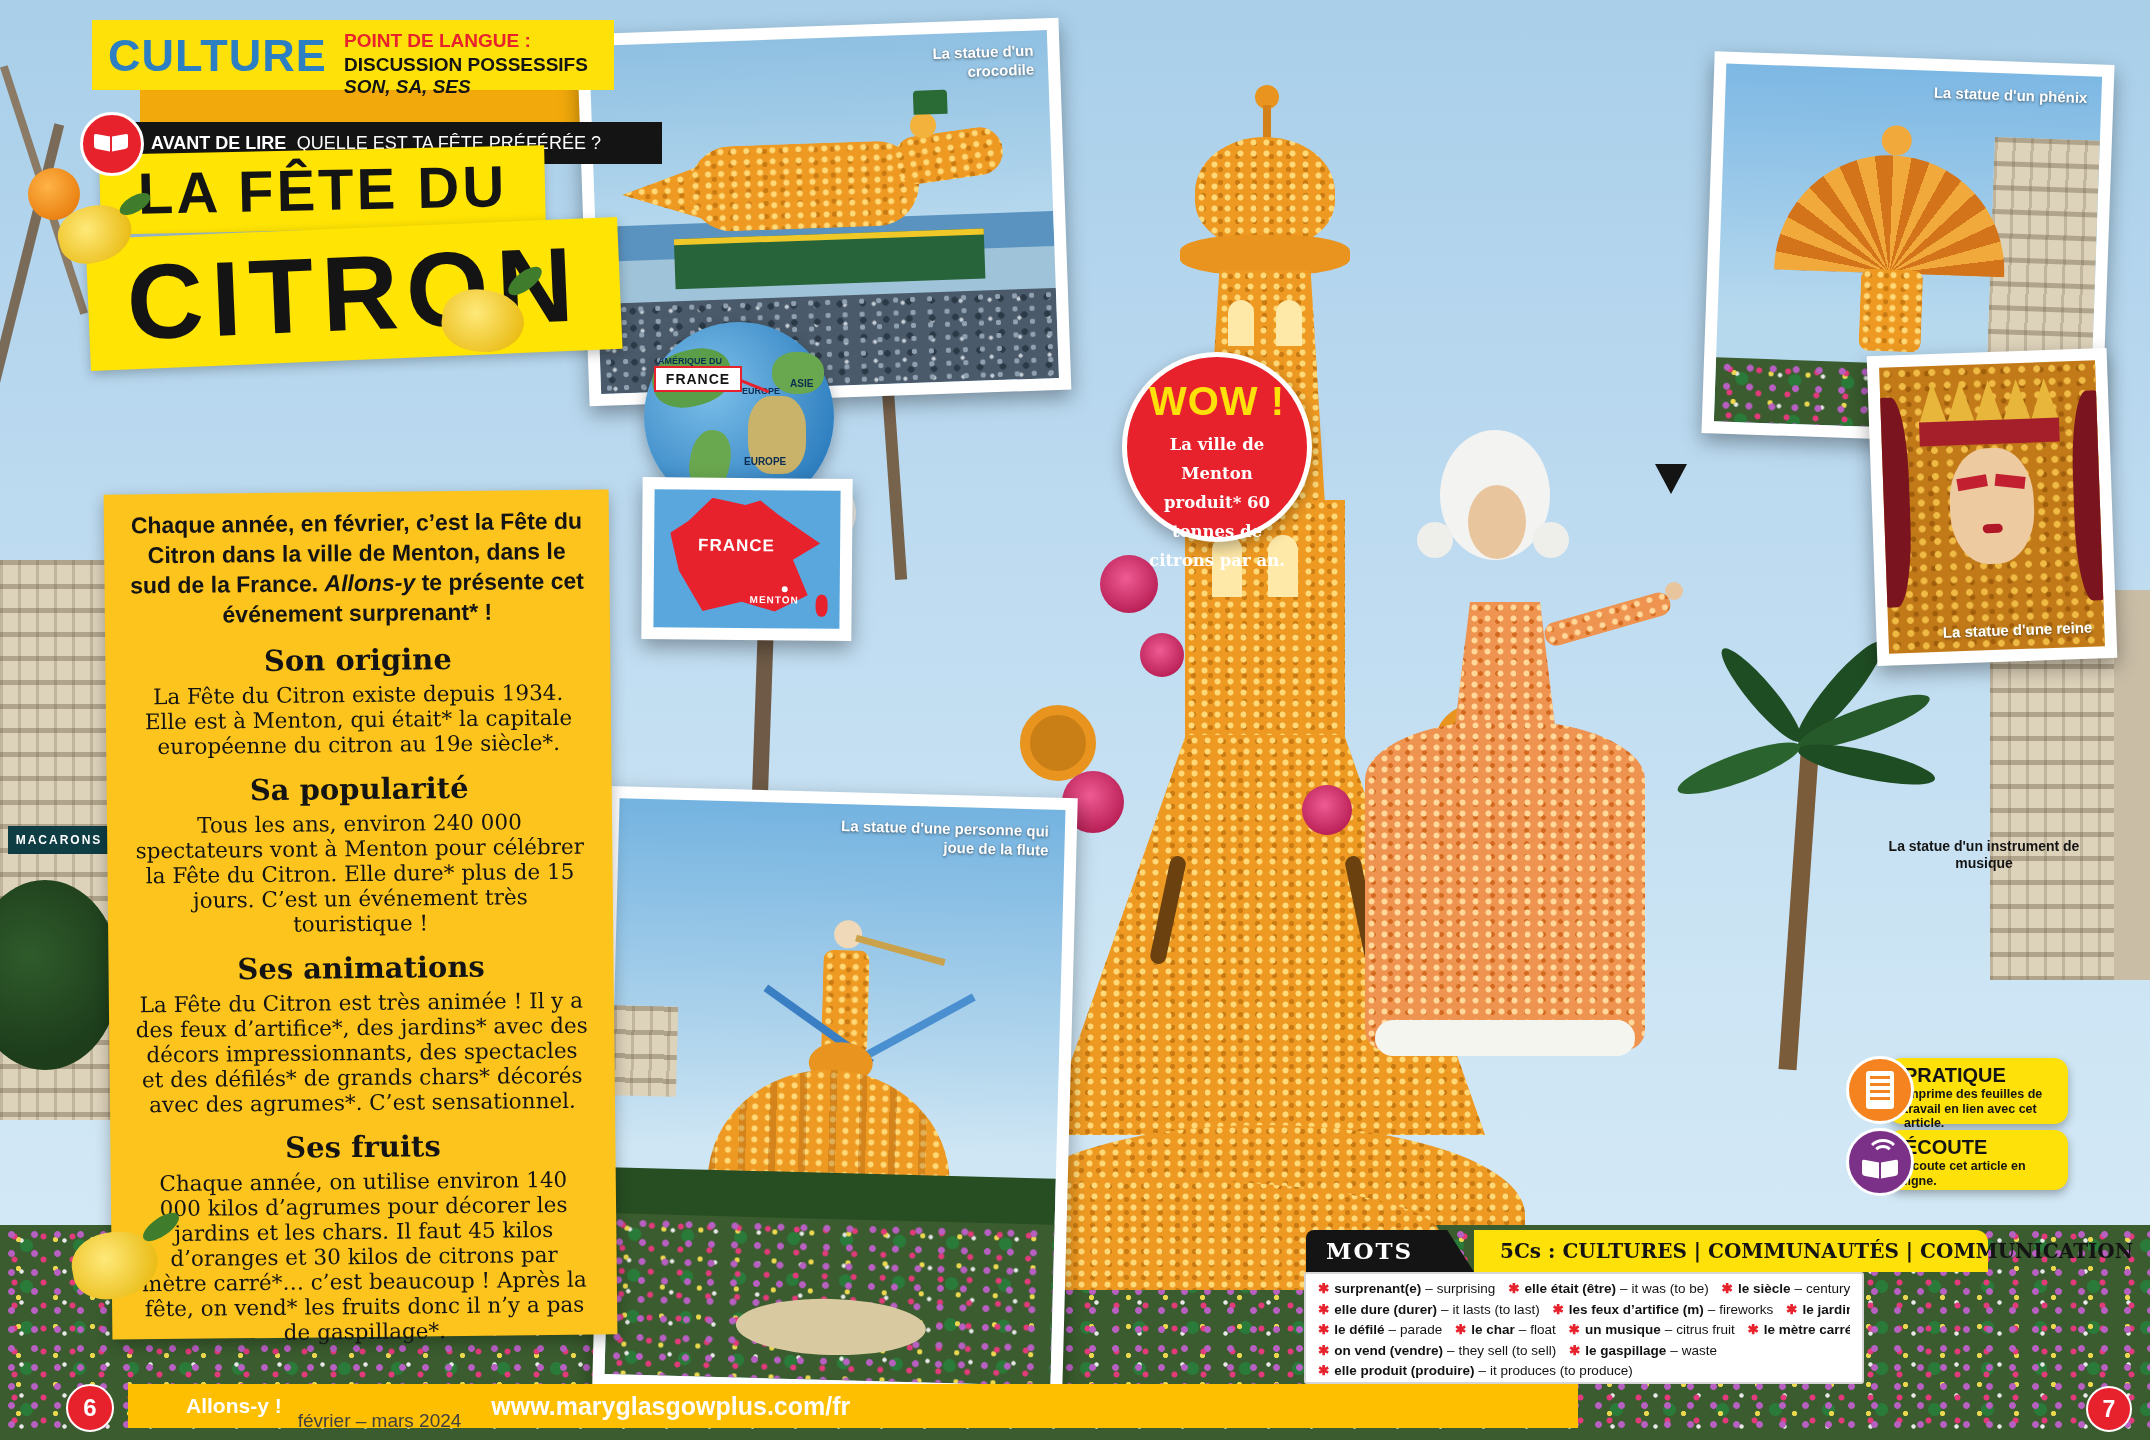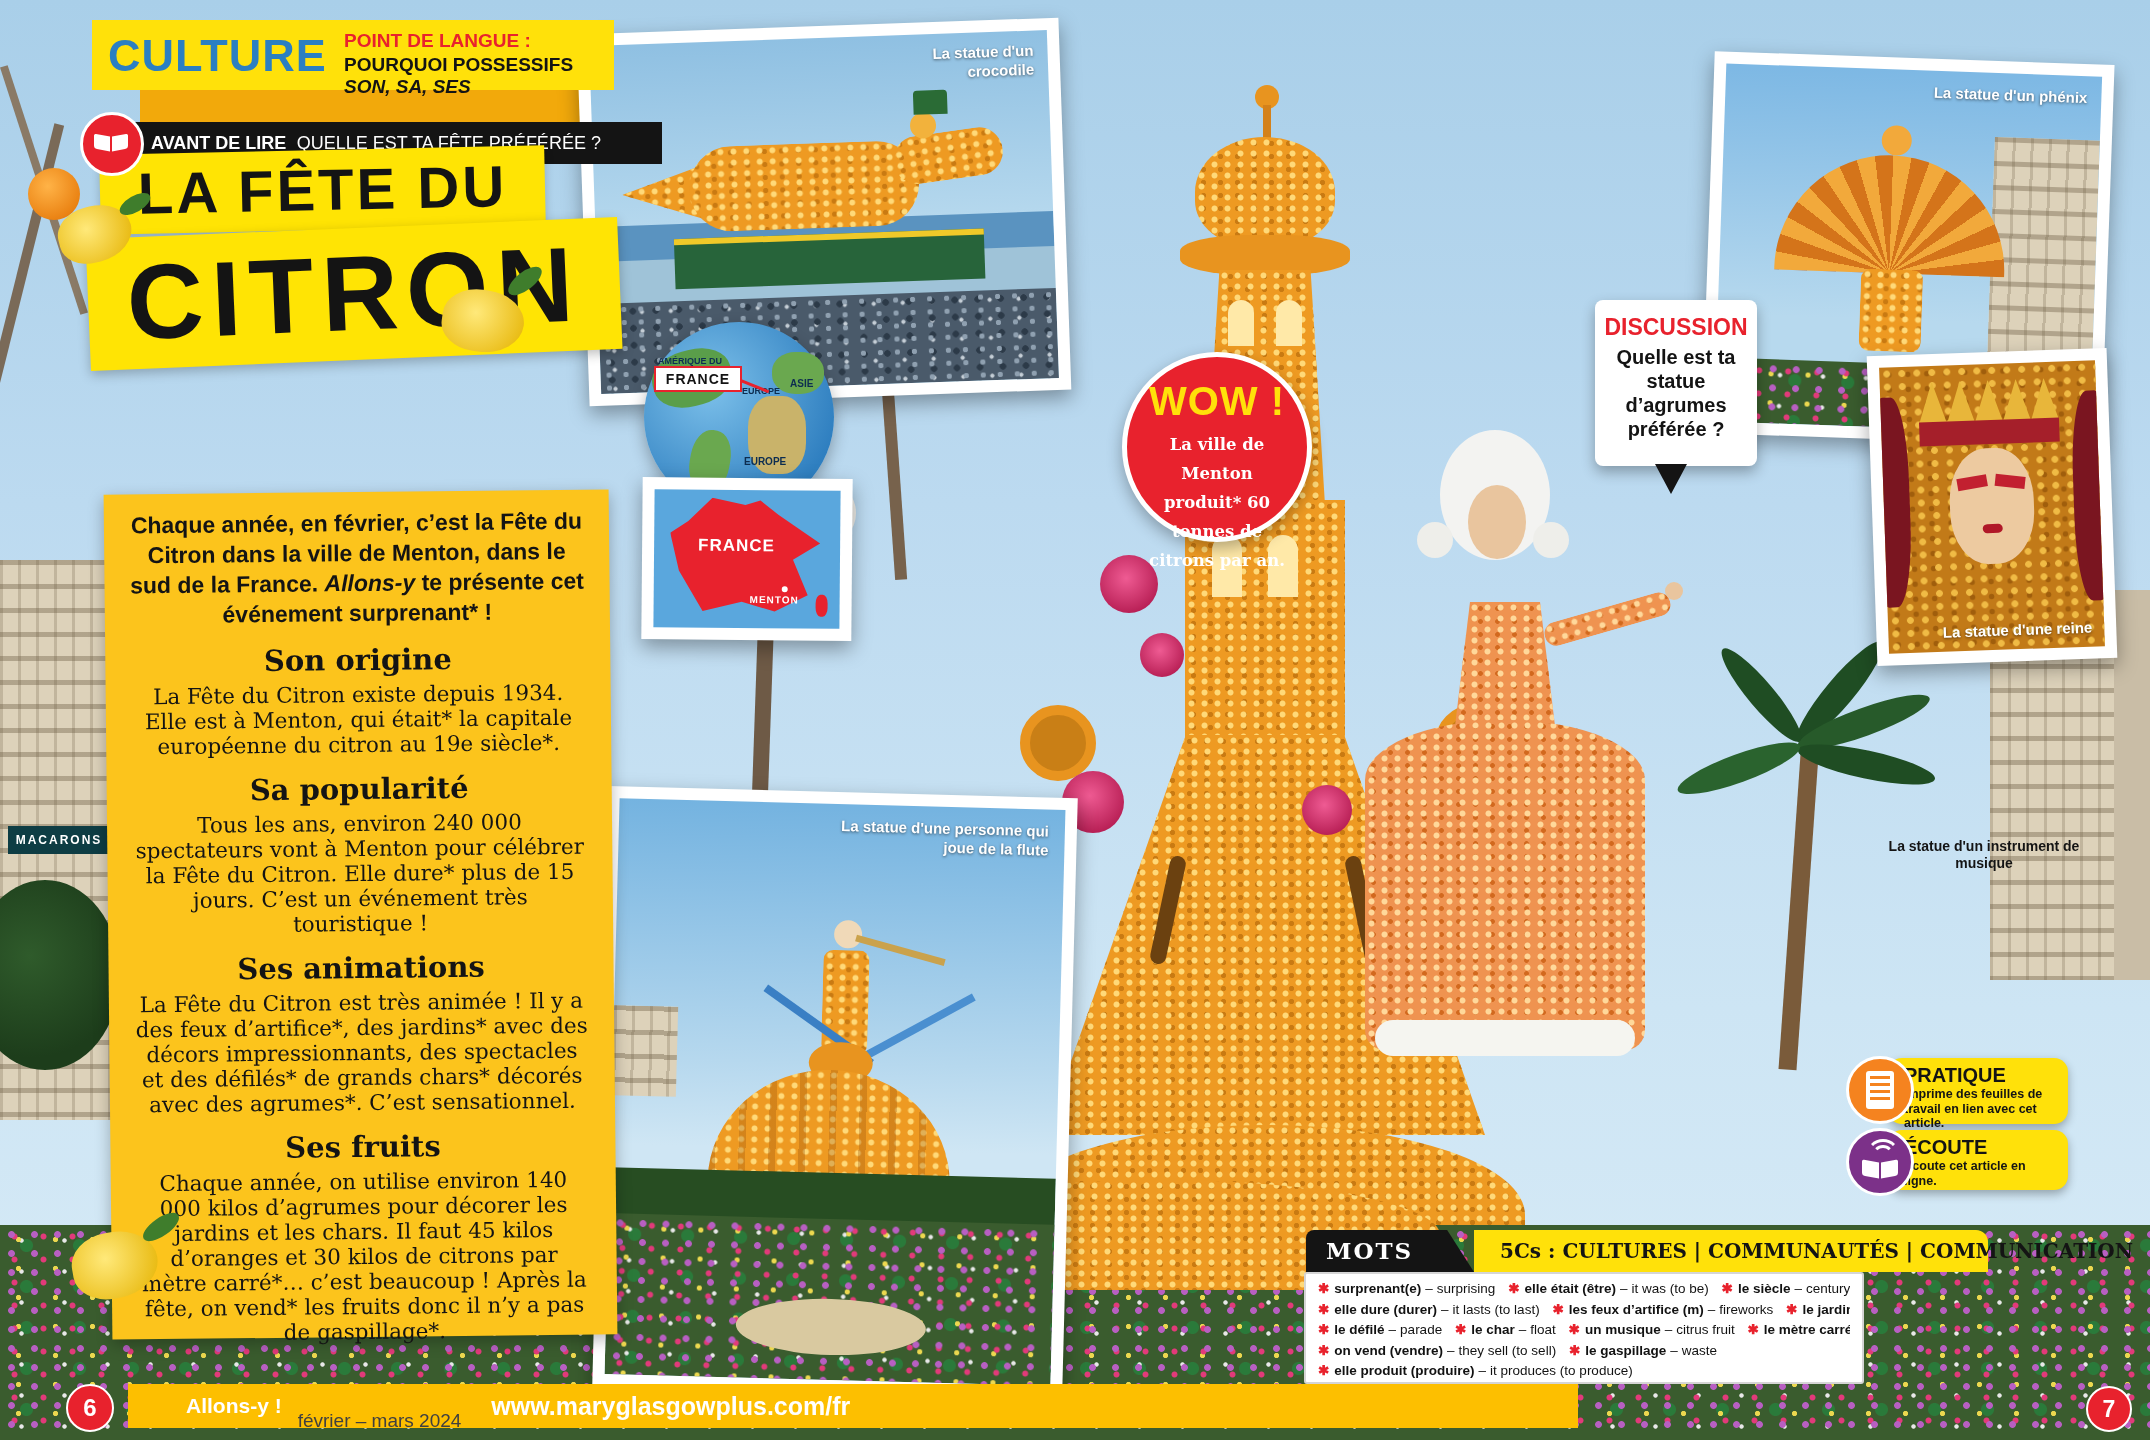--- a/index.html
+++ b/index.html
@@ -119,21 +119,21 @@
   <div class="abs bldg" style="left:1990px;top:640px;width:160px;height:340px;z-index:1;"></div>
   <div class="abs" style="left:2114px;top:590px;width:36px;height:390px;background:#c9bda6;z-index:1;"></div>
 
   <div class="abs flowers" style="left:0;top:1225px;width:2150px;height:215px;z-index:3;"></div>
   <div class="abs dots-o" style="left:880px;top:1180px;width:560px;height:110px;border-radius:50% 50% 0 0;z-index:3;"></div>
 
   <div class="abs" style="left:92px;top:20px;width:522px;height:70px;background:#ffe10a;z-index:8;">
     <span class="abs" style="left:16px;top:10px;font-size:45px;font-weight:900;color:#2b7fc2;letter-spacing:1px;">CULTURE</span>
     <span class="abs" style="left:252px;top:10px;font-size:19px;font-weight:900;color:#e8222d;">POINT DE LANGUE :</span>
     <span class="abs" style="left:252px;top:34px;font-size:19px;font-weight:900;color:#141414;">
-      <span>POURQUOI POSSESSIFS</span>
+      <span>DISCUSSION POSSESSIFS</span>
       <i>SON, SA, SES</i>
     </span>
   </div>
   <div class="abs" style="left:140px;top:88px;width:475px;height:36px;background:#f2a90b;z-index:7;"></div>
   <div class="abs" style="left:135px;top:122px;width:527px;height:42px;background:#141414;line-height:42px;padding-left:16px;box-sizing:border-box;z-index:8;">
     <span style="color:#fff;font-weight:900;font-size:18px;">AVANT DE LIRE</span>
     <span style="color:#fff;font-weight:400;font-size:18px;margin-left:6px;">QUELLE EST TA FÊTE PRÉFÉRÉE ? POURQUOI ?</span>
   </div>
   <div class="abs" style="left:80px;top:112px;width:58px;height:58px;background:#e8222d;border:3px solid #fff;border-radius:50%;z-index:9;">
     <div class="abs" style="left:11px;top:20px;width:16px;height:15px;background:#fff;transform:skewY(10deg);border-radius:2px 0 0 3px;"></div>
@@ -256,24 +256,20 @@
       <div class="abs" style="left:128px;top:96px;width:6px;height:6px;background:#fff;border-radius:50%;"></div>
       <div class="abs" style="left:96px;top:104px;font-size:10px;font-weight:bold;color:#fff;letter-spacing:1px;">MENTON</div>
     </div>
   </div>
 
   <div class="abs" style="left:1122px;top:352px;width:190px;height:190px;background:#e8222d;border:5px solid #fff;border-radius:50%;box-sizing:border-box;text-align:center;z-index:9;box-shadow:0 6px 16px rgba(0,0,0,.3);">
     <div style="margin-top:22px;font-size:40px;font-weight:900;color:#ffe10a;letter-spacing:1px;">WOW !</div>
     <div class="serif" style="margin:6px auto 8px;width:150px;font-size:16.5px;font-weight:bold;color:#fff;line-height:29px;">La ville de Menton produit* 60 tonnes de citrons par an.</div>
   </div>
 
-  <div class="abs" style="left:1595px;top:300px;width:162px;height:166px;background:#fff;border-radius:8px;z-index:9;text-align:center;box-shadow:0 6px 14px rgba(0,0,0,.3);">
-    <div style="margin-top:14px;font-size:23px;font-weight:900;color:#e8222d;">DISCUSSION</div>
-    <div style="margin:4px auto 0;width:132px;font-size:20px;font-weight:800;color:#141414;line-height:24px;">Quelle est ta statue d’agrumes préférée ?</div>
-  </div>
   <div class="abs" style="left:1655px;top:464px;width:0;height:0;border-left:16px solid transparent;border-right:16px solid transparent;border-top:30px solid #141414;z-index:9;"></div>
 
   <div class="abs" style="left:1888px;top:838px;width:192px;font-size:14px;font-weight:800;color:#141414;text-align:center;line-height:17px;z-index:6;">La statue d'un instrument de musique</div>
 
   <div class="abs" style="left:1888px;top:1058px;width:180px;height:66px;background:#ffe10a;border-radius:14px;z-index:9;padding:6px 8px 6px 16px;box-sizing:border-box;box-shadow:0 4px 10px rgba(0,0,0,.3);">
     <div style="font-size:20px;font-weight:900;color:#141414;">PRATIQUE</div>
     <div style="font-size:12.5px;font-weight:700;color:#141414;line-height:14.5px;">Imprime des feuilles de travail en lien avec cet article.</div>
   </div>
   <div class="abs" style="left:1846px;top:1056px;width:62px;height:62px;background:#f5831f;border:3px solid #fff;border-radius:50%;z-index:10;">
     <div class="abs" style="left:17px;top:12px;width:28px;height:38px;background:#fff;border-radius:3px;"></div>

